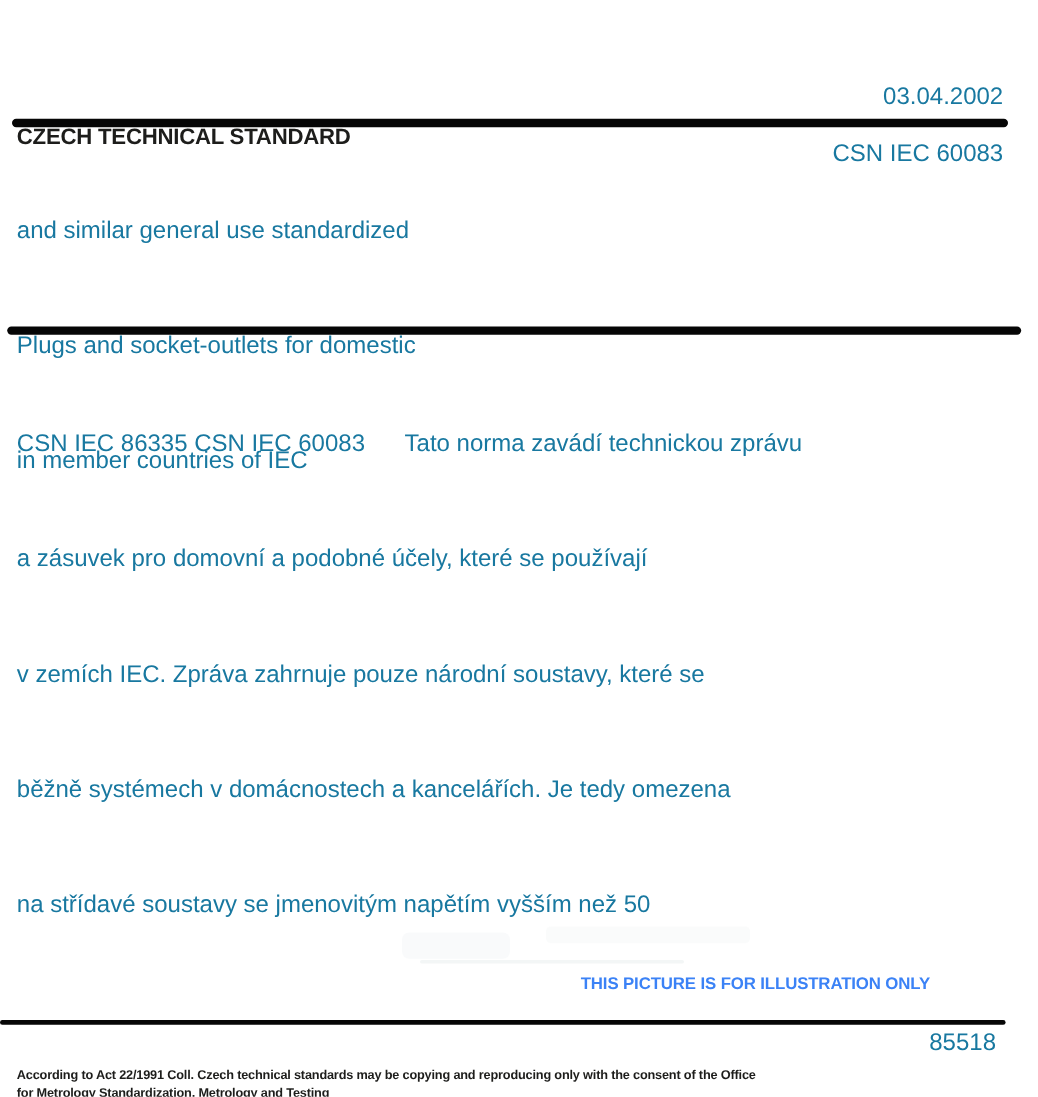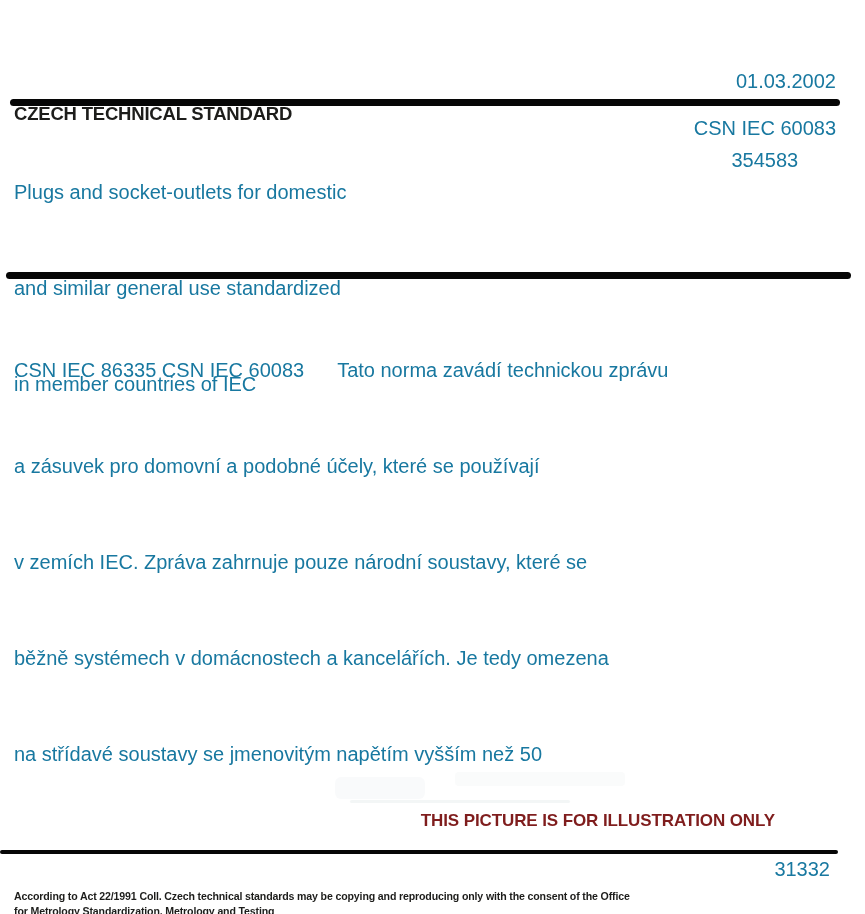--- a/index.html
+++ b/index.html
@@ -56,51 +56,50 @@
   .ghost .smudge-b {
     position: absolute; left: 120px; top: 10px; width: 170px; height: 14px;
     background: rgba(150, 175, 180, 0.05); border-radius: 4px;
   }
   .ghost .smudge-line {
     position: absolute; left: 15px; top: 38px; width: 220px; height: 3px;
     background: rgba(140, 165, 170, 0.10); border-radius: 2px;
   }
   .illustration-note {
     right: 90px; top: 811px;
-    font-size: 17px; font-weight: bold;
-    color: #7f1d1d; letter-spacing: -0.1px;
+    font-size: 14px; font-weight: bold;
+    color: #3b82f6; letter-spacing: -0.1px;
   }
   .footer-copyright {
     left: 14px; top: 861px;
     font-size: 10.6px; font-weight: bold;
     line-height: 14.5px; letter-spacing: -0.15px;
   }
   .catalog-number {
     right: 35px; top: 858px;
     font-size: 20px;
   }
 </style>
 </head>
 <body>
 
 <div class="abs doc-header-title dark">CZECH TECHNICAL STANDARD</div>
 
-<div class="abs doc-date teal">01.03.2002</div>
+<div class="abs doc-date teal">03.04.2002</div>
 
 <div class="abs bar bar-top"></div>
 
 <div class="abs subject-block teal">
+  <div>and similar general use standardized</div>
   <div>Plugs and socket-outlets for domestic</div>
-  <div>and similar general use standardized</div>
   <div>in member countries of IEC</div>
 </div>
 
 <div class="abs ref-block teal">
   <div>CSN IEC 60083</div>
-  <div>354583</div>
 </div>
 
 <div class="abs bar bar-middle"></div>
 
 <div class="abs body-block teal">
   <div>CSN IEC 86335 CSN IEC 60083      Tato norma zavádí technickou zprávu</div>
   <div>a zásuvek pro domovní a podobné účely, které se používají</div>
   <div>v zemích IEC. Zpráva zahrnuje pouze národní soustavy, které se</div>
   <div>běžně systémech v domácnostech a kancelářích. Je tedy omezena</div>
   <div>na střídavé soustavy se jmenovitým napětím vyšším než 50</div>
@@ -122,13 +121,13 @@
 
 <div class="abs illustration-note">THIS PICTURE IS FOR ILLUSTRATION ONLY</div>
 
 <div class="abs bar bar-bottom"></div>
 
 <div class="abs footer-copyright dark">
   <div>According to Act 22/1991 Coll. Czech technical standards may be copying and reproducing only with the consent of the Office</div>
   <div>for Metrology Standardization, Metrology and Testing</div>
 </div>
 
-<div class="abs catalog-number teal">31332</div>
+<div class="abs catalog-number teal">85518</div>
 
 </body></html>

